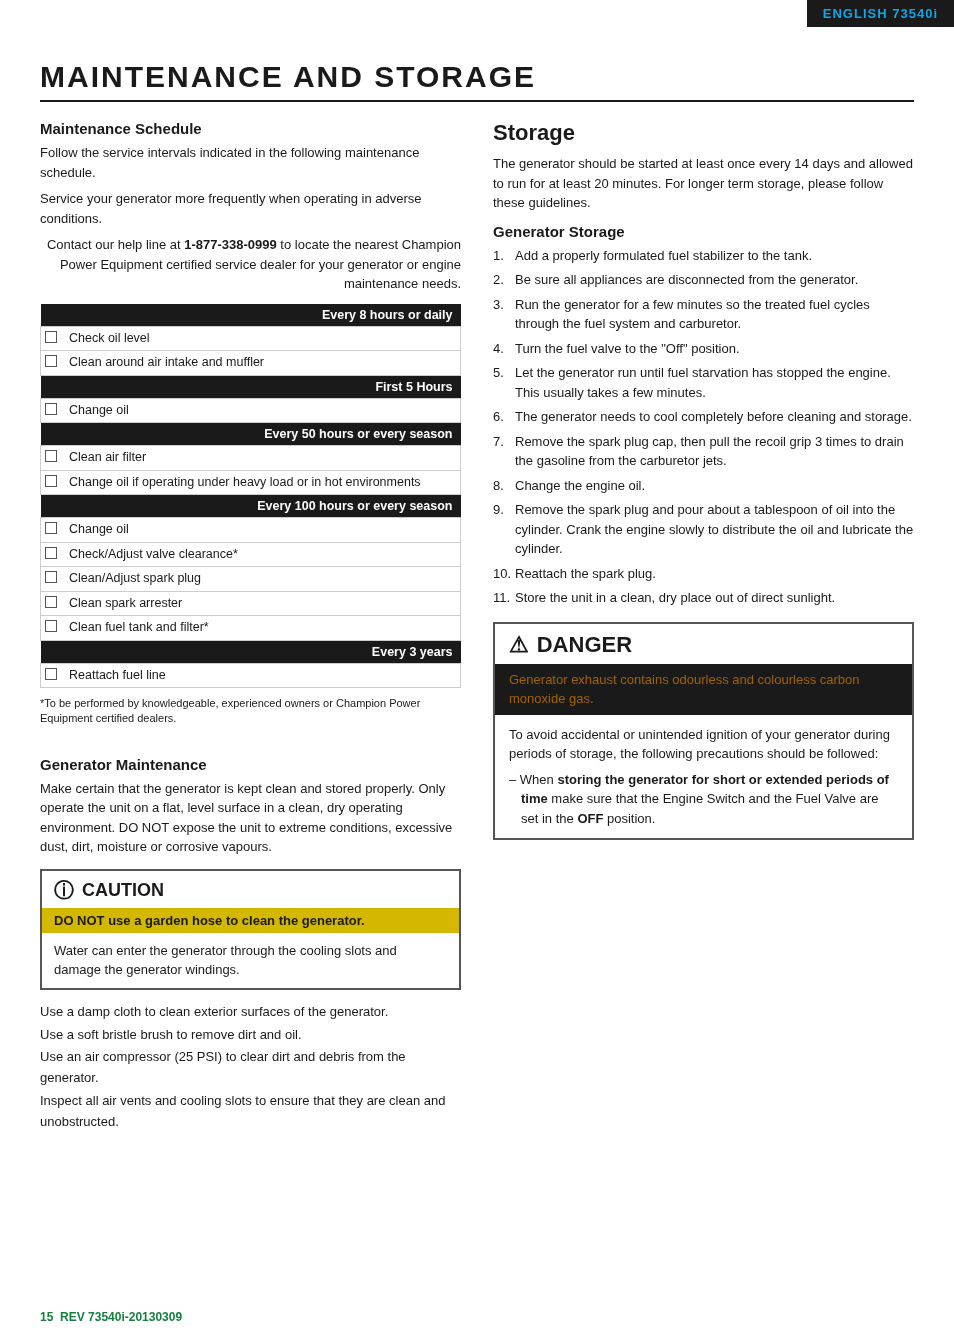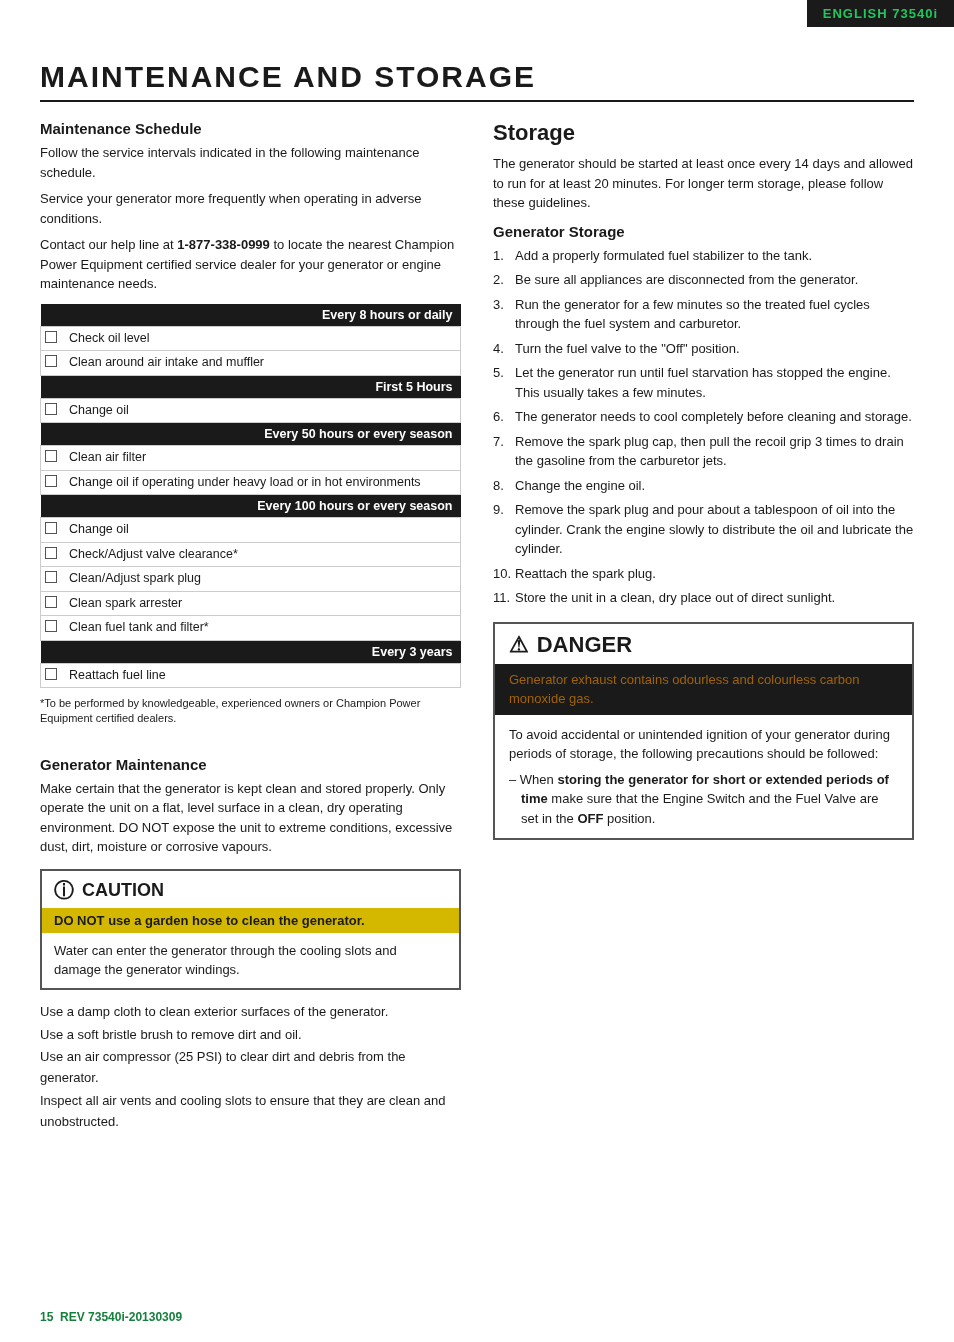--- a/index.html
+++ b/index.html
@@ -17,21 +17,21 @@
       min-height: 1342px;
       padding: 30px 40px 30px 40px;
       position: relative;
     }
     
     .header-bar {
       position: absolute;
       top: 0;
       right: 0;
       background: #1a1a1a;
-      color: #22c55e;
+      color: #0ea5e9;
       padding: 6px 16px;
       font-size: 13px;
       font-weight: bold;
       letter-spacing: 1px;
     }
     .page-title {
       font-size: 30px;
       font-weight: 900;
       letter-spacing: 2px;
       text-transform: uppercase;
@@ -61,20 +61,21 @@
     }
     .body-text {
       font-size: 13px;
       line-height: 1.5;
       margin-bottom: 7px;
     }
     .help-line {
       font-size: 13px;
       line-height: 1.5;
       margin-bottom: 10px;
+      text-align: right;
     }
     
     .maint-table {
       width: 100%;
       border-collapse: collapse;
       margin-bottom: 8px;
       font-size: 12.5px;
     }
     .maint-table .group-header {
       background: #1a1a1a;

